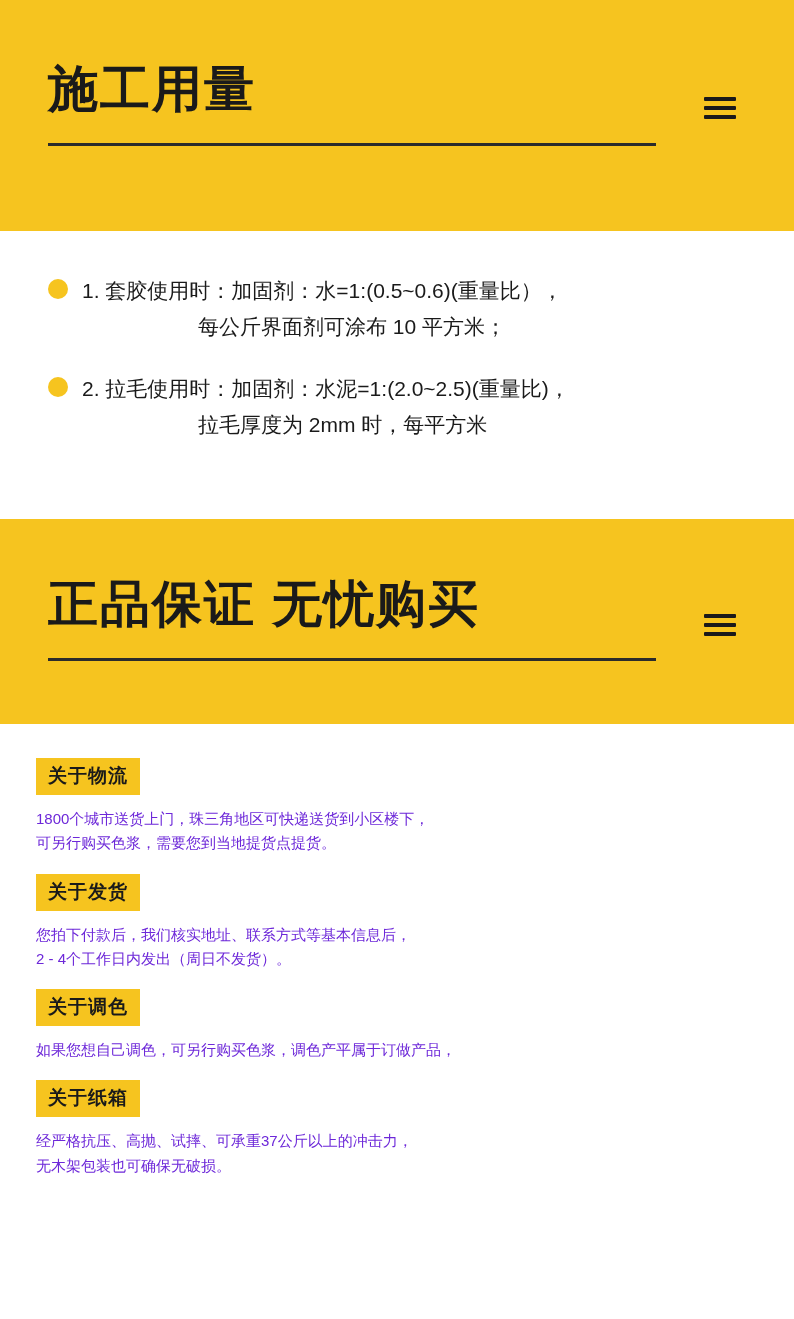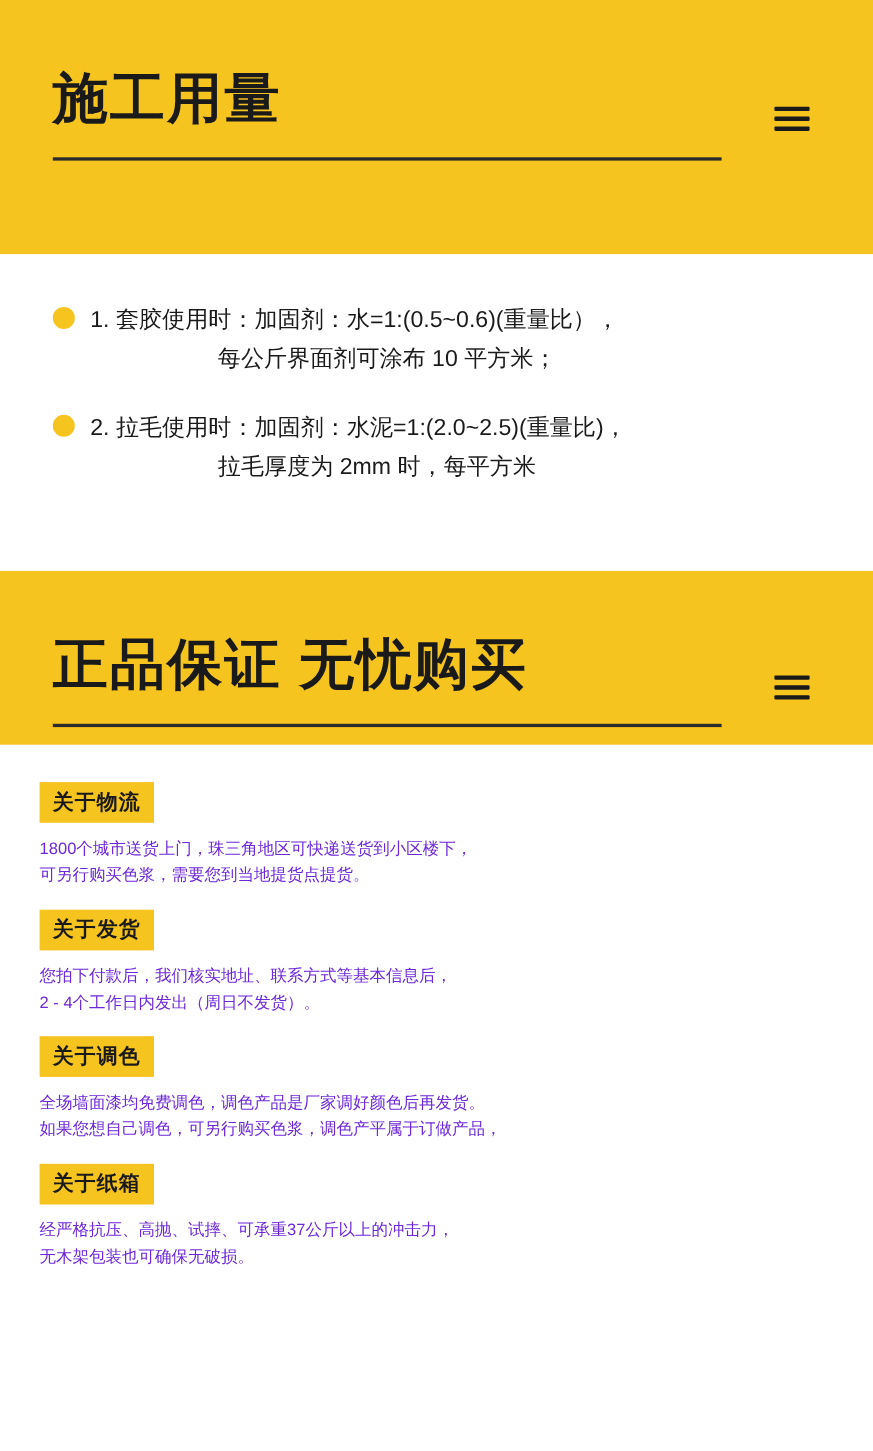--- a/index.html
+++ b/index.html
@@ -50,21 +50,21 @@
   .hamburger span {
     display: block;
     height: 4px;
     background: #1a1a1a;
     margin: 5px 0;
     border-radius: 1px;
   }
 
   #banner1 { height: 231px; padding-top: 62px; }
   #banner1 .hamburger { top: 30px; }
-  #banner2 { height: 158px; padding-top: 58px; }
+  #banner2 { height: 205px; padding-top: 58px; }
   #banner2 .hamburger { top: 32px; }
 
   
   .usage {
     background: #ffffff;
     padding: 42px 24px 40px 48px;
     height: 288px;
   }
   .usage-row {
     display: flex;
@@ -170,21 +170,20 @@
     </div>
 
     <div class="g-block">
       <div class="g-tag">关于发货</div>
       <span class="g-line">您拍下付款后，我们核实地址、联系方式等基本信息后，</span>
       <span class="g-line">2 - 4个工作日内发出（周日不发货）。</span>
     </div>
 
     <div class="g-block">
       <div class="g-tag">关于调色</div>
-      <span class="g-line">全场墙面漆均免费调色，调色产品是厂家调好颜色后再发货。</span>
       <span class="g-line">如果您想自己调色，可另行购买色浆，调色产平属于订做产品，</span>
     </div>
 
     <div class="g-block">
       <div class="g-tag">关于纸箱</div>
       <span class="g-line">经严格抗压、高抛、试摔、可承重37公斤以上的冲击力，</span>
       <span class="g-line">无木架包装也可确保无破损。</span>
     </div>
 
   </div>

